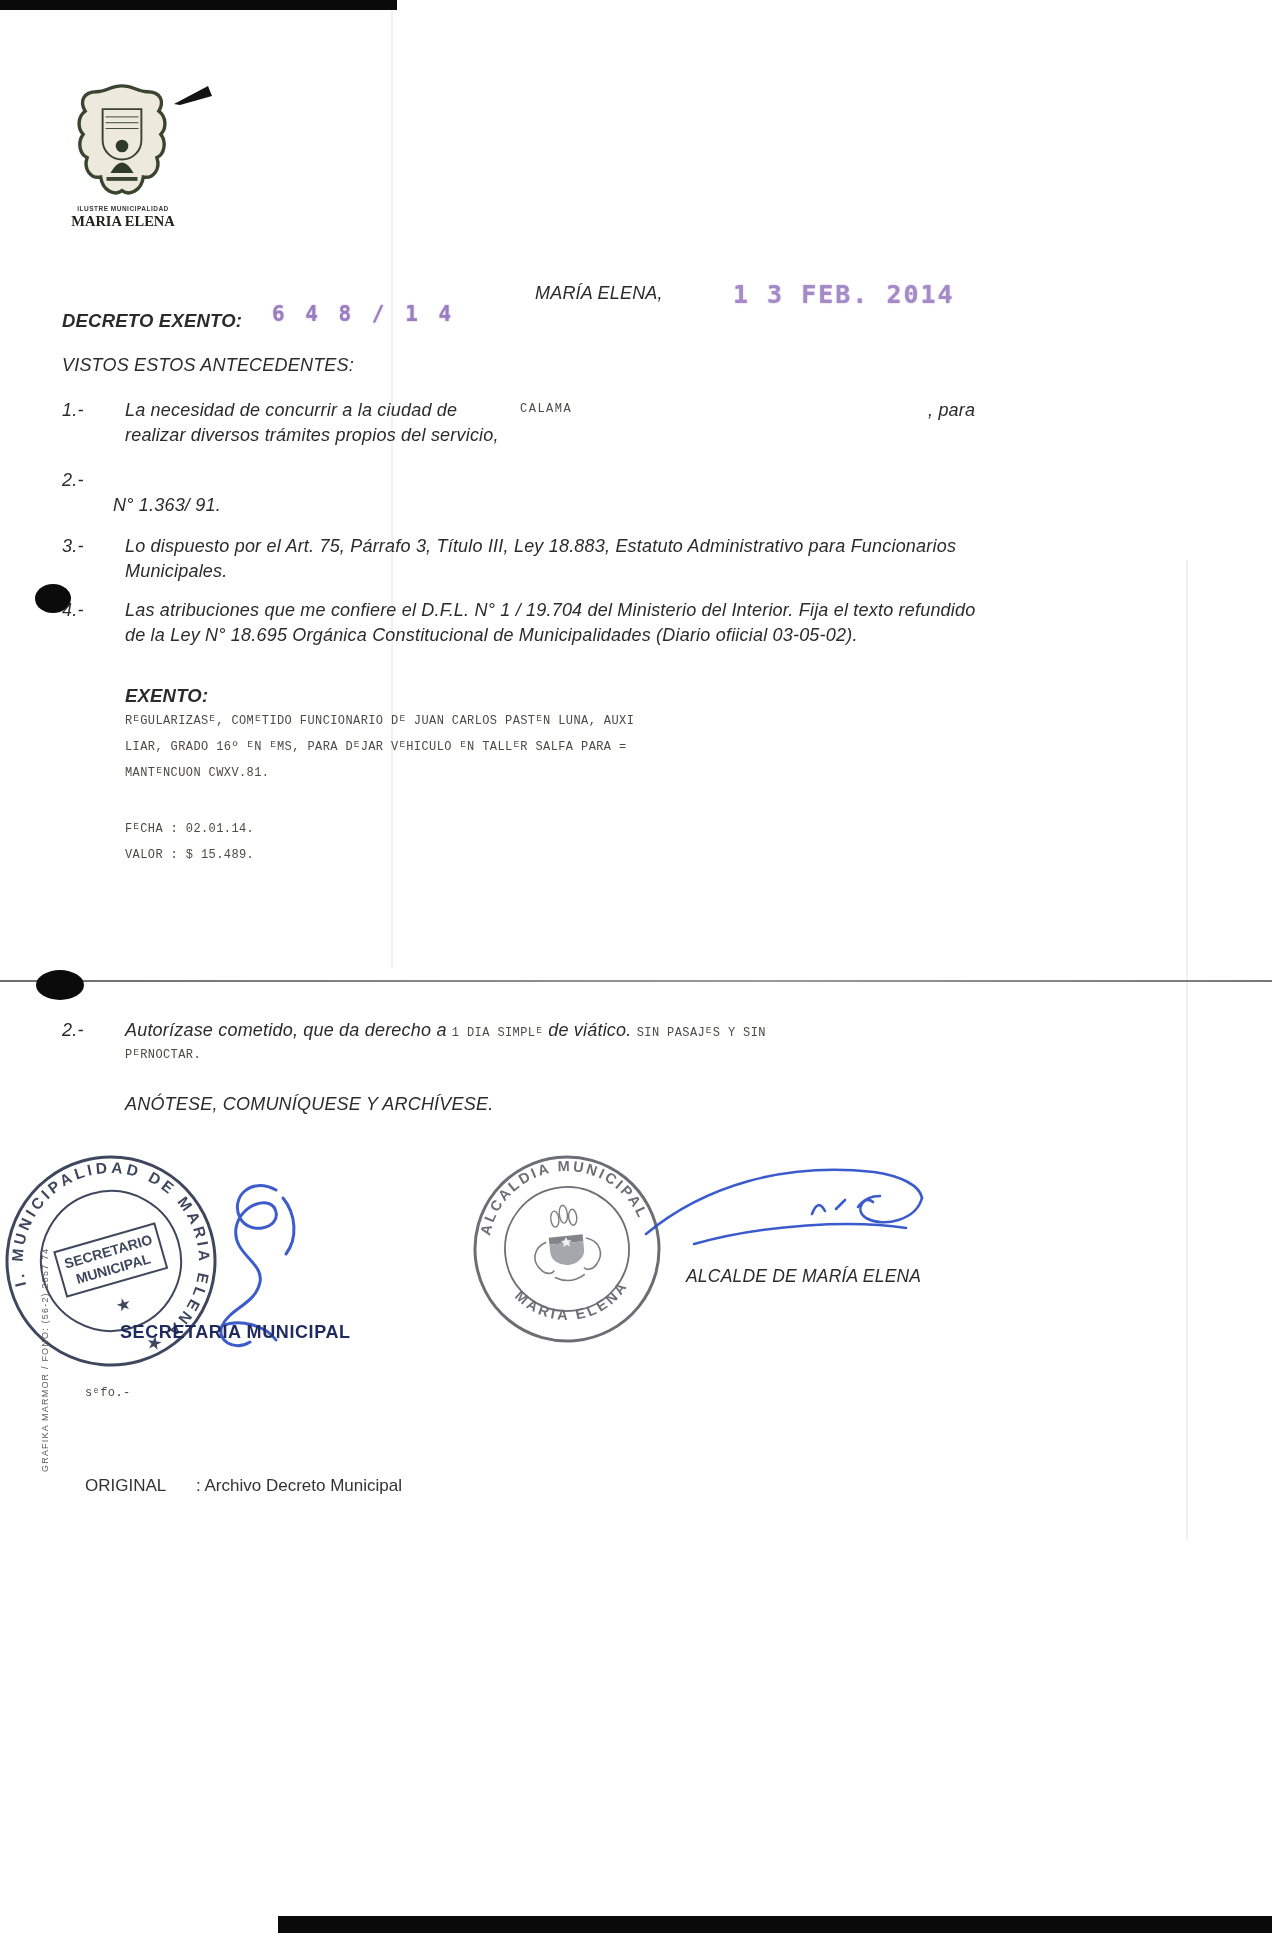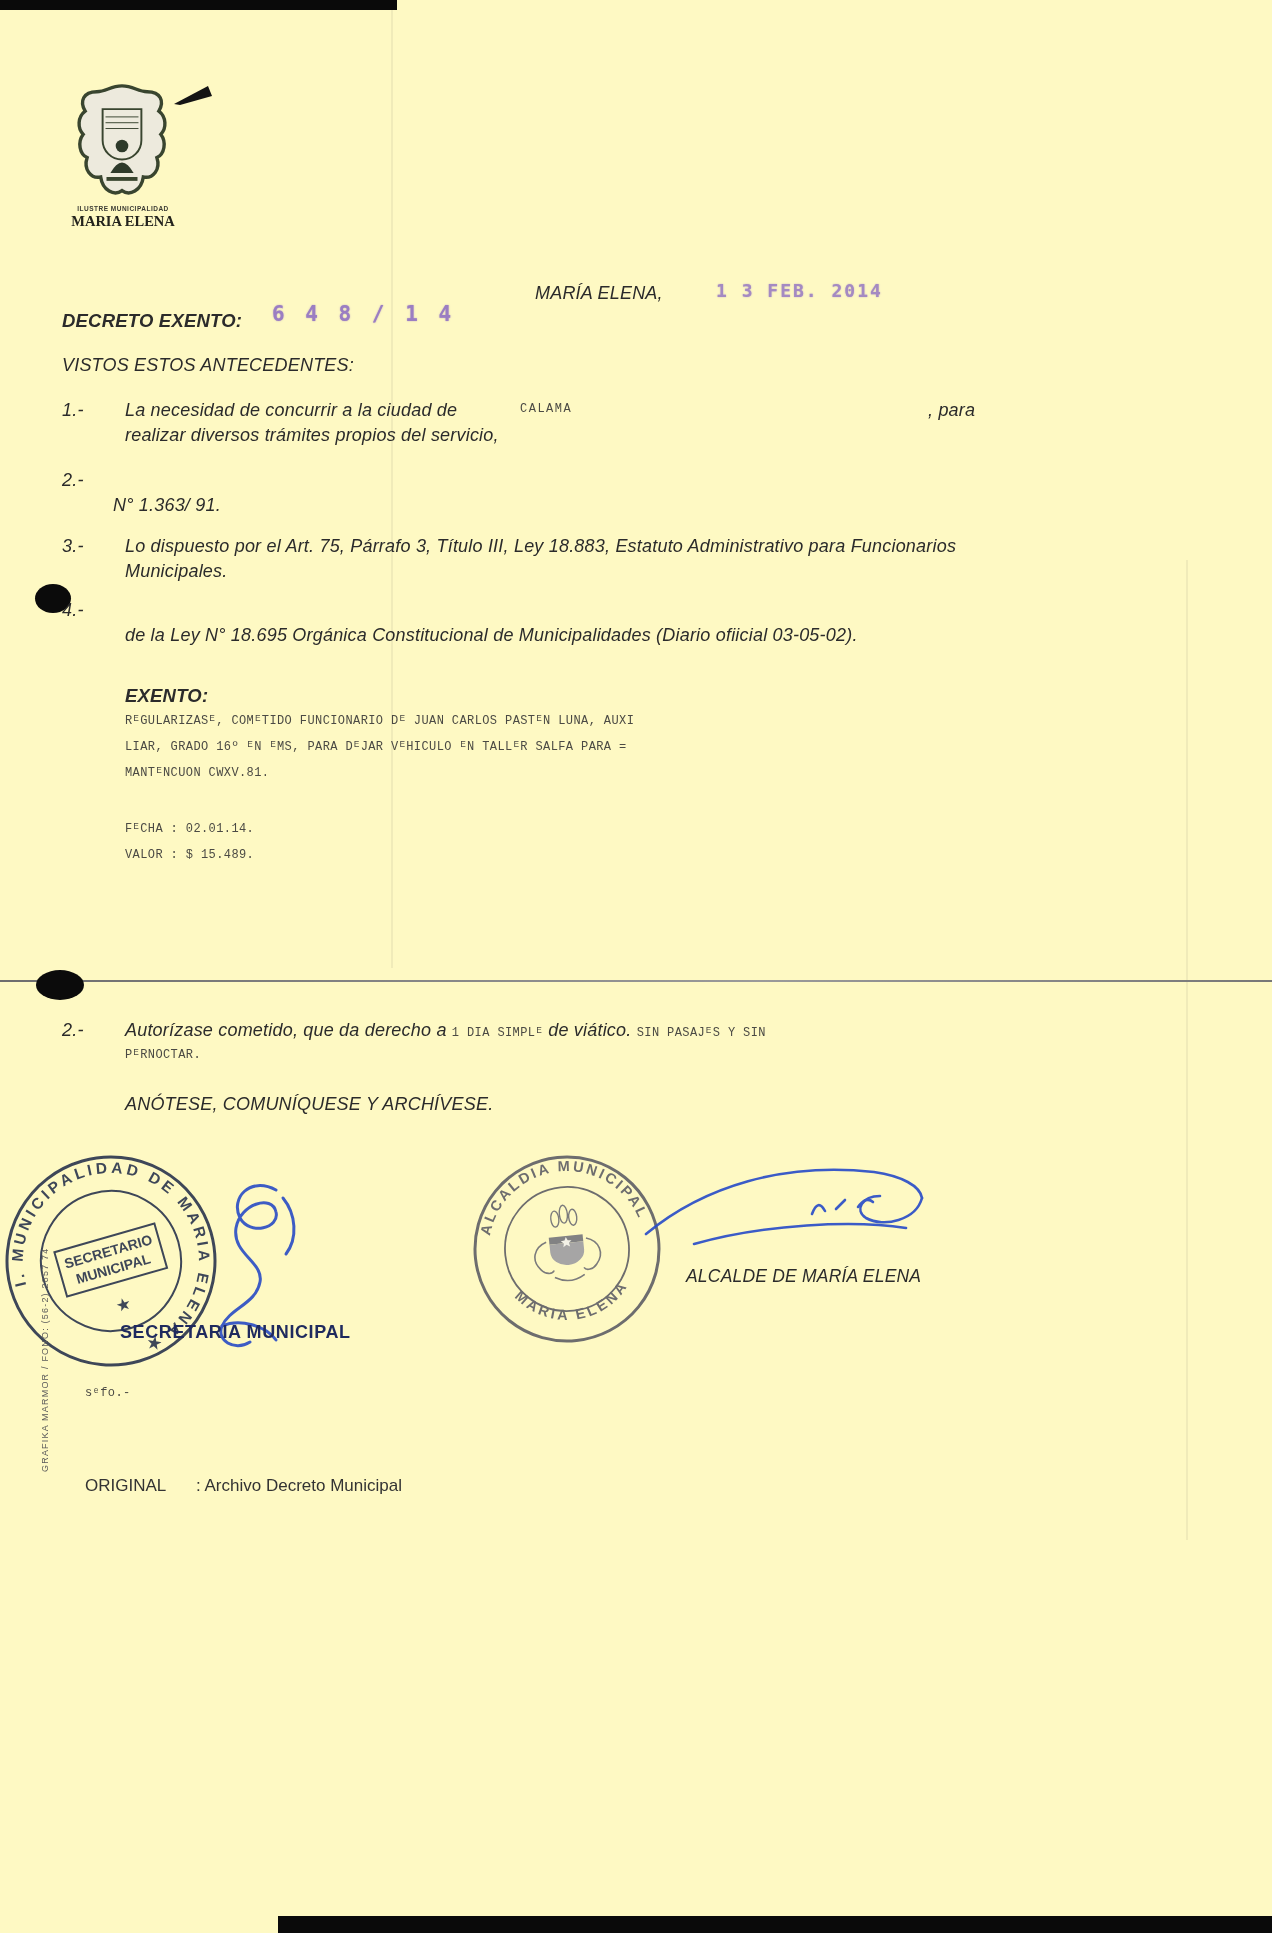--- a/index.html
+++ b/index.html
@@ -1,19 +1,19 @@
 <!DOCTYPE html>
 <html><head>
 <meta charset="utf-8">
 <style>
   *{margin:0;padding:0;box-sizing:border-box}
   html,body{background:#9a9a9a}
   #page{
     position:relative;width:1272px;height:1933px;margin:0 auto;
-    background:#fef9c3;overflow:hidden;
+    background:#ffffff;overflow:hidden;
     font-family:"Liberation Sans",sans-serif;
   }
   .abs{position:absolute;white-space:nowrap}
   .it{font-style:italic;font-size:18px;color:#2b2b2b;letter-spacing:.2px}
   .b{font-weight:bold}
   .tw{font-family:"Liberation Mono","DejaVu Sans Mono",monospace;font-size:12px;color:#4b4a44;letter-spacing:.4px}
   .purple{
     font-family:"DejaVu Sans Mono","Liberation Mono",monospace;font-weight:bold;
     color:#9b7ec2;text-shadow:0 0 1.5px rgba(155,126,194,.8);
   }
@@ -48,21 +48,21 @@
     <path d="M34,100 h32" stroke="#39452f" stroke-width="4"></path>
   </svg>
 
   <svg class="abs" width="42" height="22" viewBox="0 0 42 22" style="left:172px;top:84px">
     <path d="M2,20 L36,2 L40,12 L8,21 Z" fill="#141414"></path>
   </svg>
   <div class="abs" style="left:62px;top:205px;width:122px;text-align:center;font-size:6.5px;letter-spacing:.5px;color:#3a3a33;font-weight:bold">ILUSTRE MUNICIPALIDAD</div>
   <div class="abs" style="left:62px;top:213px;width:122px;text-align:center;font-family:'Liberation Serif',serif;font-weight:bold;font-size:14.5px;color:#23231d">MARIA ELENA</div>
 
   <div class="abs it" style="left:535px;top:283px">MARÍA ELENA,</div>
-  <div class="abs purple" style="left:716px;top:280px;font-size:18px;letter-spacing:2px;opacity:.9">1 3 FEB. 2014</div>
+  <div class="abs purple" style="left:733px;top:280px;font-size:25px;letter-spacing:2px;opacity:.9">1 3 FEB. 2014</div>
 
   <div class="abs it b" style="left:62px;top:310px;font-size:18.5px">DECRETO EXENTO:</div>
   <div class="abs purple" style="left:272px;top:302px;font-size:21px;letter-spacing:4px">6 4 8 /  1 4</div>
 
   <div class="abs it" style="left:62px;top:355px">VISTOS ESTOS ANTECEDENTES:</div>
 
   <div class="abs it" style="left:62px;top:400px">1.-</div>
   <div class="abs it" style="left:125px;top:400px">La necesidad de concurrir a la ciudad de</div>
   <div class="abs tw" style="left:520px;top:402px;letter-spacing:1.5px">CALAMA</div>
   <div class="abs it" style="left:928px;top:400px">, para</div>
@@ -71,20 +71,21 @@
   <div class="abs it" style="left:62px;top:470px">2.-</div>
   <div class="abs it" style="left:113px;top:495px">N° 1.363/ 91.</div>
 
   <div class="abs it" style="left:62px;top:536px">3.-</div>
   <div class="abs it" style="left:125px;top:536px">Lo dispuesto por el Art. 75, Párrafo 3, Título III, Ley 18.883, Estatuto Administrativo para Funcionarios</div>
   <div class="abs it" style="left:125px;top:561px">Municipales.</div>
 
   <div class="hole" style="left:35px;top:584px;width:36px;height:29px"></div>
 
   <div class="abs it" style="left:62px;top:600px">4.-</div>
+  <div class="abs it" style="left:125px;top:600px">Las atribuciones que me confiere el D.F.L. N° 1 / 19.704 del Ministerio del Interior. Fija el texto refundido</div>
   <div class="abs it" style="left:125px;top:625px">de la Ley N° 18.695 Orgánica Constitucional de Municipalidades  (Diario ofiicial 03-05-02).</div>
 
   <div class="abs it b" style="left:125px;top:685px;font-size:18.5px">EXENTO:</div>
   <div class="abs tw" style="left:125px;top:714px">RᴱGULARIZASᴱ, COMᴱTIDO FUNCIONARIO Dᴱ JUAN CARLOS PASTᴱN LUNA, AUXI</div>
   <div class="abs tw" style="left:125px;top:740px">LIAR, GRADO 16º ᴱN ᴱMS, PARA DᴱJAR VᴱHICULO ᴱN TALLᴱR SALFA PARA =</div>
   <div class="abs tw" style="left:125px;top:766px">MANTᴱNCUON CWXV.81.</div>
   <div class="abs tw" style="left:125px;top:822px">FᴱCHA : 02.01.14.</div>
   <div class="abs tw" style="left:125px;top:848px">VALOR : $ 15.489.</div>
 
   <div class="scanline" style="top:980px"></div>

